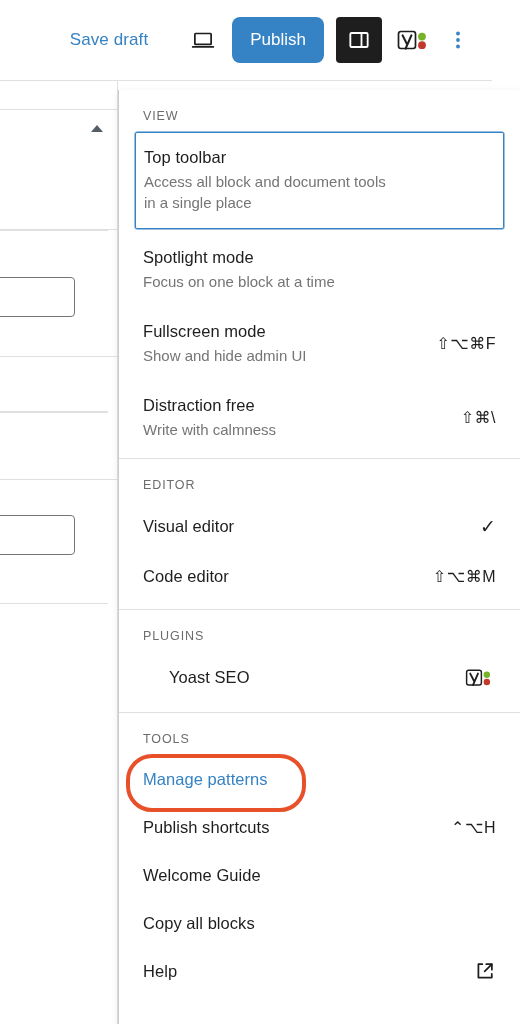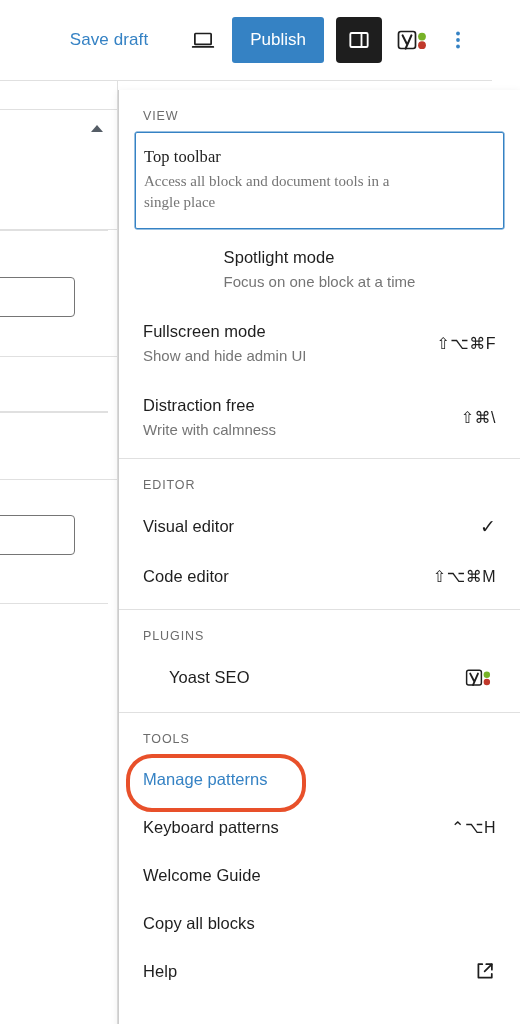--- a/index.html
+++ b/index.html
@@ -52,21 +52,21 @@
     border: none;
   }
 
   .preview-btn { margin-left: 22px; margin-right: 6px; }
 
   .publish-btn {
     background: #3582c4;
     color: #ffffff;
     font-size: 17px;
     border: none;
-    border-radius: 3px;
+    border-radius: 8px;
     padding: 0 18px;
     height: 46px;
     line-height: 46px;
     cursor: pointer;
     font-family: "Liberation Sans", sans-serif;
     margin-right: 12px;
   }
 
   .sidebar-toggle {
     width: 46px;
@@ -205,21 +205,20 @@
     line-height: 1;
   }
 
   
   .menu-item.selected {
     margin: 0 16px;
     padding: 13px 8px 15px 8px;
     border: 1px solid #3582c4;
     border-radius: 2px;
     box-shadow: 0 0 0 0.5px #3582c4;
-    font-family: Liberation Serif, serif;
   }
 
   
   .mi-title.link { color: #3582c4; }
 
   .mi-icon { align-self: center; display: flex; align-items: center; }
 
   
   .annotation {
     position: absolute;
@@ -289,21 +288,21 @@
   <div class="menu-group">
     <div class="group-label">VIEW</div>
 
     <div class="menu-item selected">
       <div class="mi-texts">
         <span class="mi-title">Top toolbar</span>
         <span class="mi-desc">Access all block and document tools in a single place</span>
       </div>
     </div>
 
-    <div class="menu-item" style="margin-top:8px;justify-content:center;">
+    <div class="menu-item" style="margin-top:8px;">
       <div class="mi-texts">
         <span class="mi-title">Spotlight mode</span>
         <span class="mi-desc">Focus on one block at a time</span>
       </div>
     </div>
 
     <div class="menu-item" style="margin-top:8px;">
       <div class="mi-texts">
         <span class="mi-title">Fullscreen mode</span>
         <span class="mi-desc">Show and hide admin UI</span>
@@ -366,21 +365,21 @@
     <div class="group-label">TOOLS</div>
 
     <div class="menu-item" style="padding-top:13px; padding-bottom:13px;">
       <div class="mi-texts">
         <span class="mi-title link">Manage patterns</span>
       </div>
     </div>
 
     <div class="menu-item" style="padding-top:13px; padding-bottom:13px;">
       <div class="mi-texts">
-        <span class="mi-title">Keyboard patterns</span>
+        <span class="mi-title">Publish shortcuts</span>
       </div>
       <span class="mi-shortcut">⌃⌥H</span>
     </div>
 
     <div class="menu-item" style="padding-top:13px; padding-bottom:13px;">
       <div class="mi-texts">
         <span class="mi-title">Welcome Guide</span>
       </div>
     </div>
 

